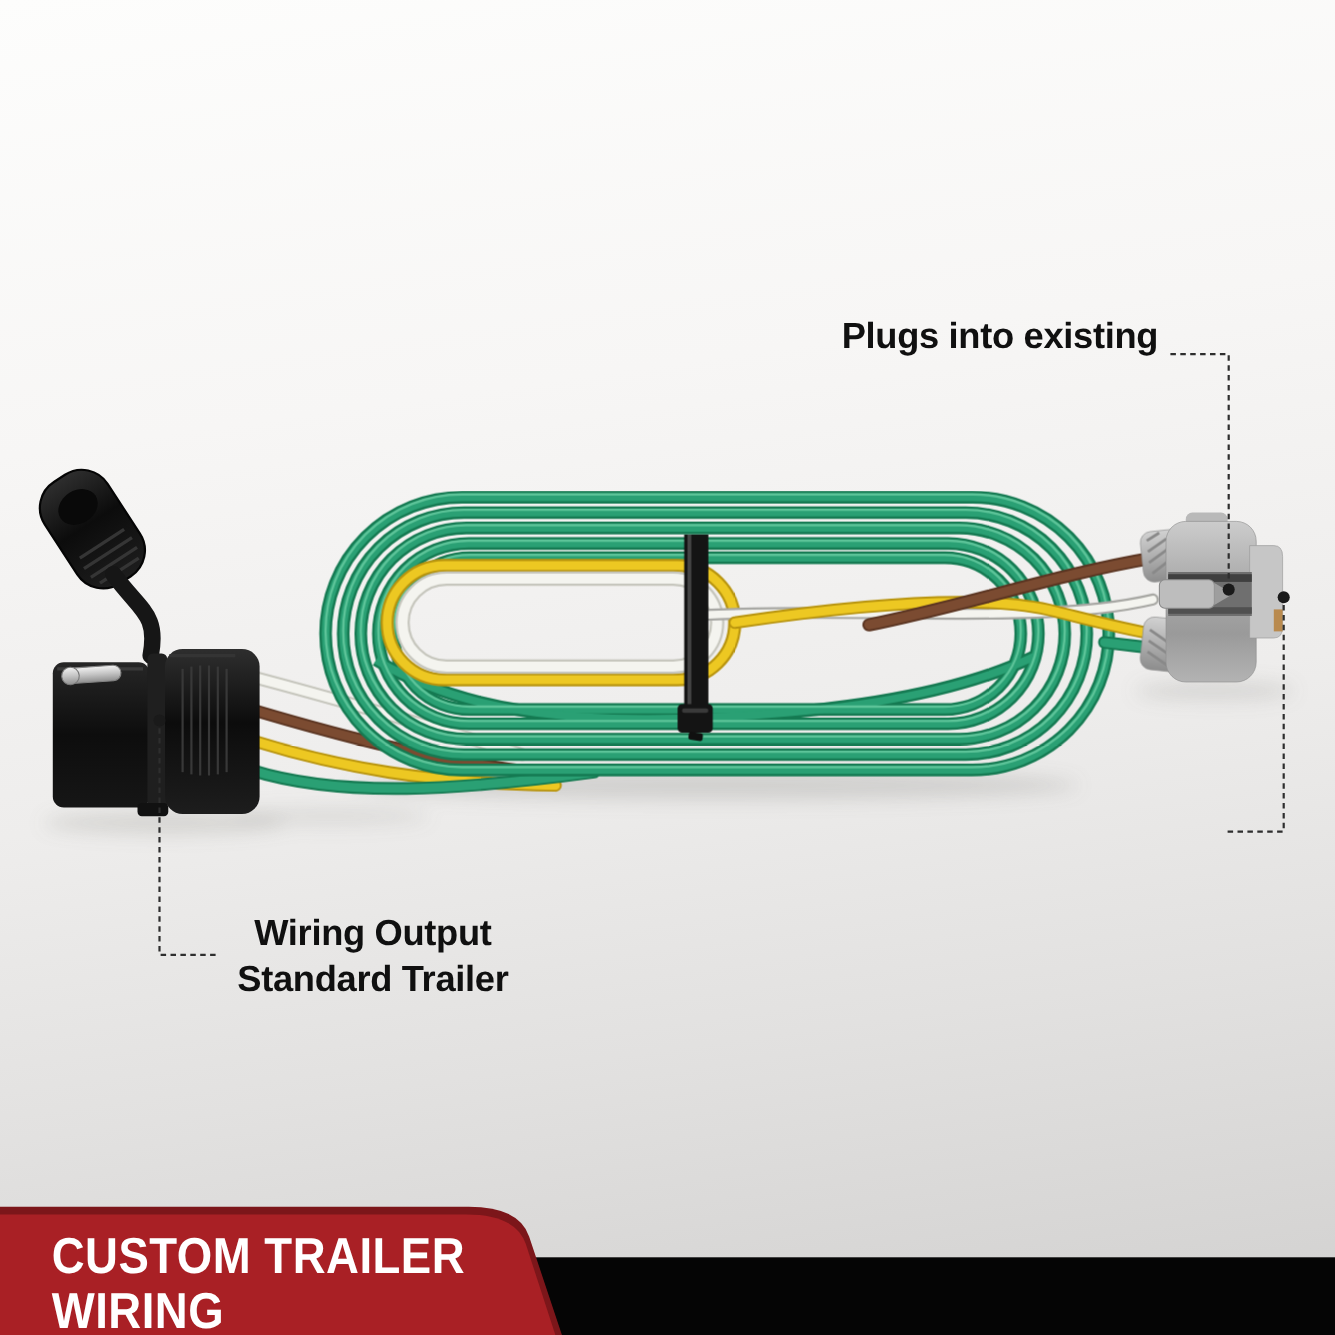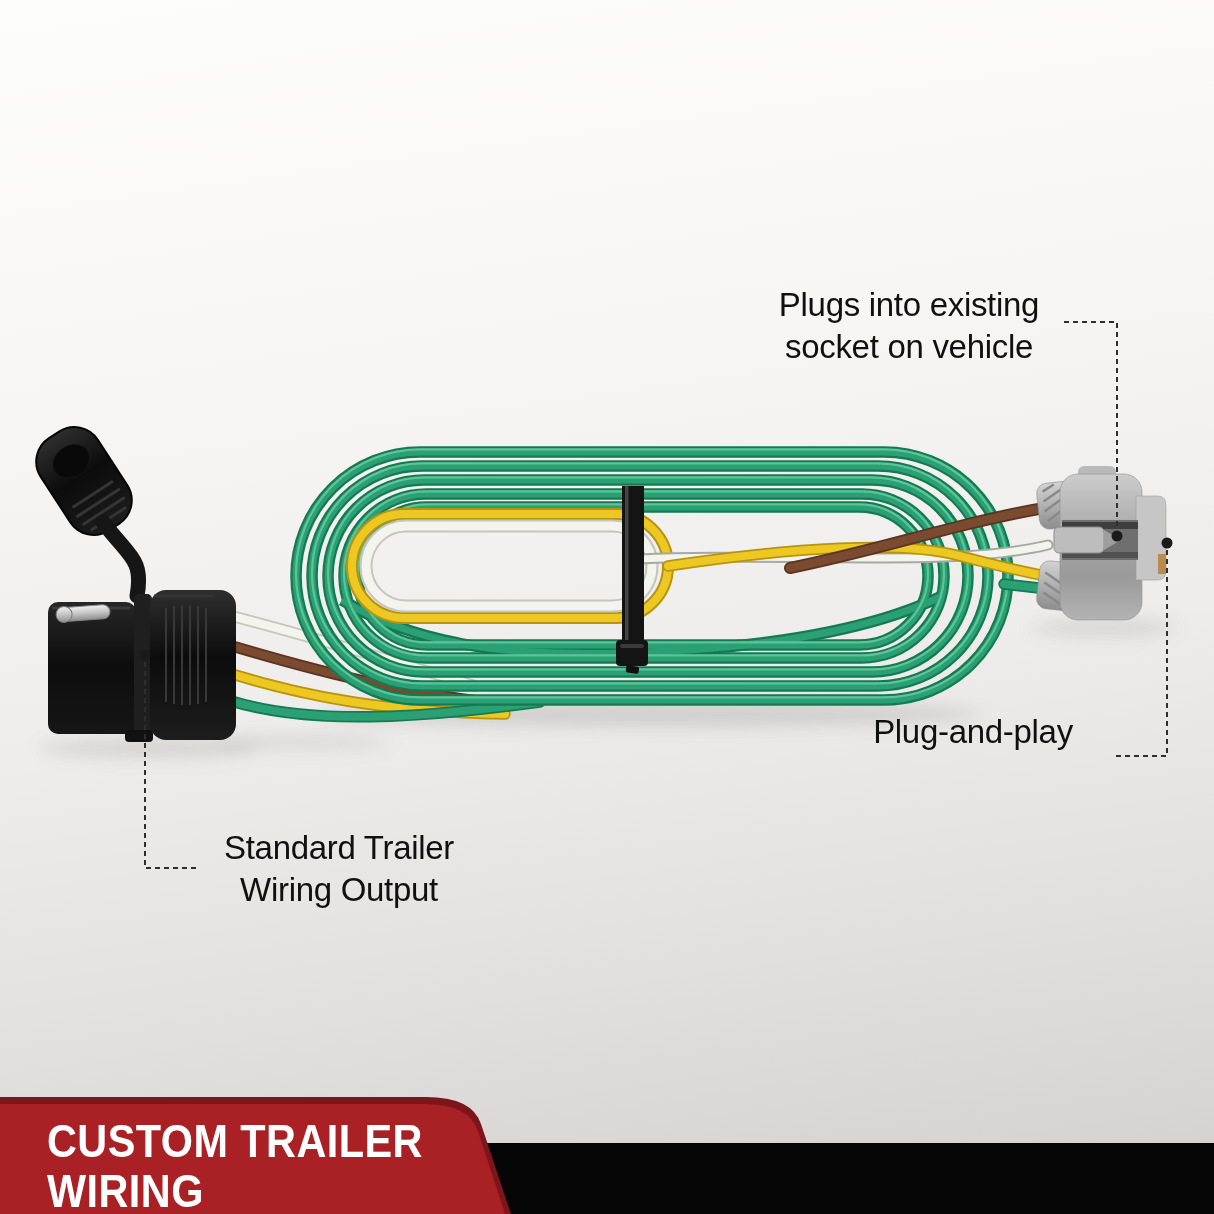--- a/index.html
+++ b/index.html
@@ -4,21 +4,21 @@
 <style>
   html,body{margin:0;padding:0;background:#888;}
   .stage{
     position:relative;width:1214px;height:1214px;overflow:hidden;
     background:linear-gradient(172deg,#fdfdfc 0%,#f7f6f5 30%,#eeedec 55%,#e2e1e0 75%,#d5d4d3 94%,#d2d1d0 100%);
     font-family:"Liberation Sans",sans-serif;
   }
   .stage svg{position:absolute;left:0;top:0;}
   .callout{
     position:absolute;width:340px;text-align:center;
-    font-weight:normal;font-size:33px;line-height:42px;color:#101010;letter-spacing:-0.3px;
+    font-weight:bold;font-size:33px;line-height:42px;color:#101010;letter-spacing:-0.3px;
   }
   .callout span{display:block;}
   .banner-text{
     position:absolute;left:47px;top:1116px;color:#fff;
     font-weight:bold;font-size:46px;line-height:50px;letter-spacing:0.5px;
     transform:scaleX(0.9);transform-origin:left top;white-space:nowrap;
   }
   .banner-text span{display:block;}
 </style>
 </head>
@@ -201,28 +201,26 @@
 
   <g>
     <rect x="0" y="1143" width="1214" height="71" fill="#050505"></rect>
     <path d="M 0,1097 H 426 Q 472,1097 481,1124 L 511,1214 H 0 Z" fill="#7c161a"></path>
     <path d="M 0,1104 H 424 Q 469,1104 478,1131 L 505,1214 H 0 Z" fill="#a92025"></path>
   </g>
 </svg>
 
 <div class="callout" style="left:739px;top:284px;">
   <span>Plugs into existing</span>
-  <span>socket on vehicle</span>
 </div>
 <div class="callout" style="left:803px;top:711px;">
-  <span>Plug-and-play</span>
 </div>
 <div class="callout" style="left:169px;top:827px;">
+  <span>Wiring Output</span>
   <span>Standard Trailer</span>
-  <span>Wiring Output</span>
 </div>
 
 <div class="banner-text">
   <span>CUSTOM TRAILER</span>
   <span>WIRING</span>
 </div>
 
 </div>
 
 </body></html>

